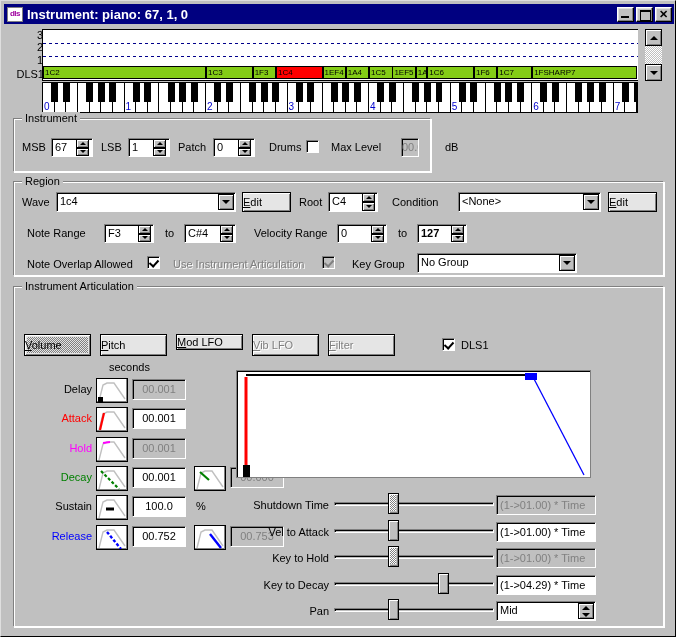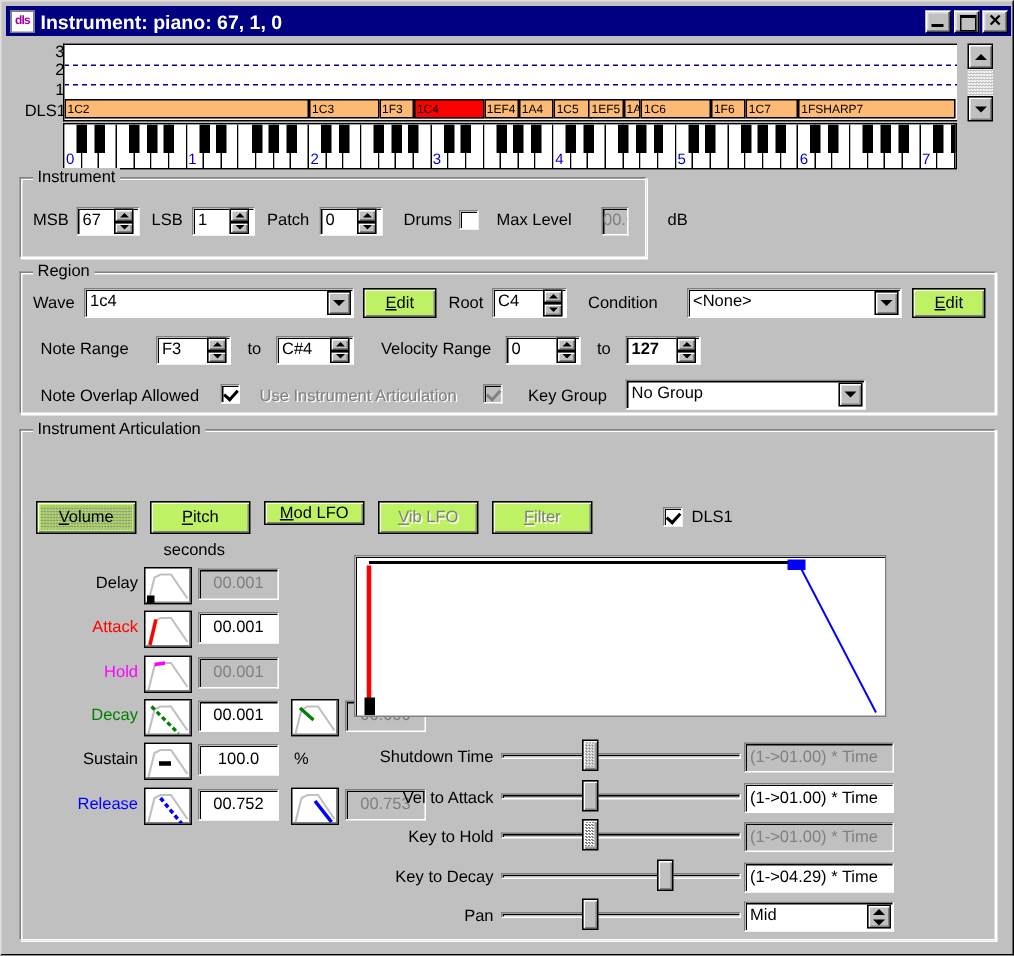--- a/index.html
+++ b/index.html
@@ -104,21 +104,21 @@
   .r3 { top: 50px; }
 
   .regionband {
     position: absolute; left: 0; top: 36px; height: 13px;
     width: 100%;
   }
   .rbox {
     position: absolute; top: 0; height: 13px;
     border-left: 1px solid #000; border-right: 1px solid #000;
     border-top: 1px solid #000; border-bottom: 1px solid #000;
-    background: #fdba74;
+    background: #84cc16;
     font-size: 8px; line-height: 11px; color: #000;
     padding-left: 1px; white-space: nowrap; overflow: hidden;
     font-family: "Liberation Sans", sans-serif;
   }
   .rbox.sel { background: #ff0000; color: #000; }
 
   .keybed {
     position: absolute; left: 24px; top: 53px;
     width: 596px; height: 31px;
     background: #fff; border: 1px solid #000; overflow: hidden;
@@ -251,25 +251,25 @@
   .combo .cbtn {
     position: absolute; right: 1px; top: 1px; bottom: 1px; width: 16px;
     background: #c0c0c0;
     border: 1px solid #000;
     box-shadow: inset 1px 1px 0 #fff, inset -1px -1px 0 #808080;
     display: flex; align-items: center; justify-content: center;
   }
 
   
   .btn {
-    position: absolute; background: #bef264;
+    position: absolute; background: #e5e5e5;
     border: 1px solid #000;
     box-shadow: inset 1px 1px 0 #fff, inset -1px -1px 0 #808080;
     font-size: 11px; color: #000;
-    display: flex; align-items: center; justify-content: center;
+    display: flex; align-items: center; justify-content: flex-start;
     cursor: default; white-space: nowrap;
   }
   .btn.dis { color: #808080; text-shadow: 1px 1px 0 #fff; }
   .btn.focus::before {
     content: ""; position: absolute; left: 2px; top: 2px; right: 2px; bottom: 2px;
     background-image: repeating-conic-gradient(#808080 0% 25%, transparent 0% 50%);
     background-size: 2px 2px;
   }
   .btn u { text-decoration: underline; }
   .btn span { position: relative; z-index: 2; }

